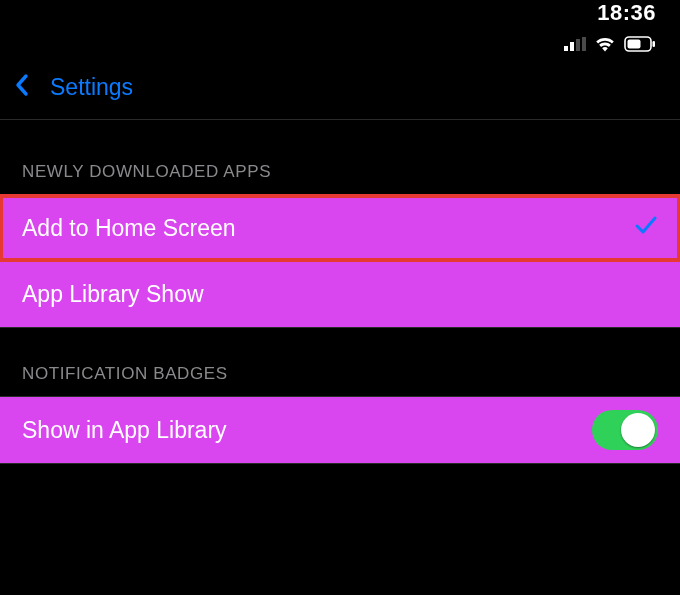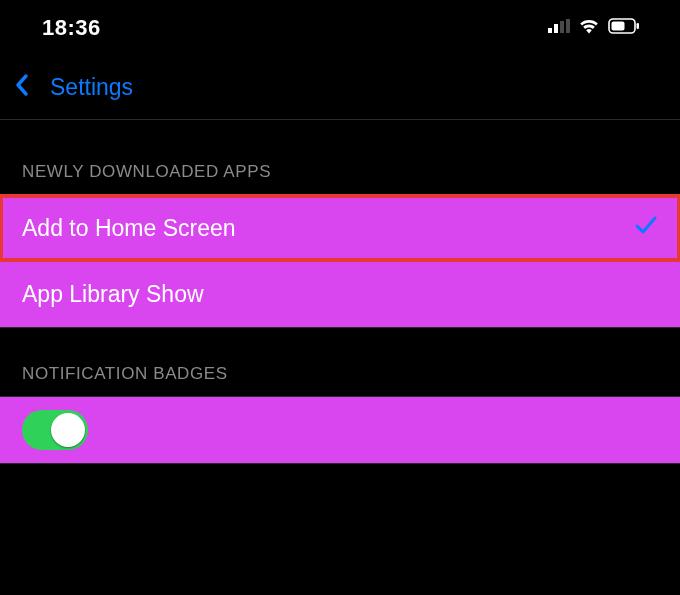--- a/index.html
+++ b/index.html
@@ -5,23 +5,24 @@
   * { margin: 0; padding: 0; box-sizing: border-box; }
   html, body { width: 680px; height: 595px; overflow: hidden; }
   body {
     background: #000;
     font-family: -apple-system, "Helvetica Neue", Arial, sans-serif;
     color: #fff;
   }
   .status-bar {
     height: 56px;
     display: flex;
-    align-items: center;
+    align-items: flex-end;
     justify-content: space-between;
-    padding: 0 40px 0 42px;
+    padding: 0 24px 0 42px;
+    flex-direction: column;
   }
   .status-time {
     font-size: 22px;
     font-weight: 600;
     letter-spacing: 0.5px;
   }
   .status-right {
     display: flex;
     align-items: center;
     gap: 8px;
@@ -160,17 +161,18 @@
   </div>
   <div class="row">
     <span>App Library Show</span>
   </div>
 </div>
 
 <div class="section-header tight">NOTIFICATION BADGES</div>
 
 <div class="row-group">
   <div class="row">
+    <span>Show in App Library</span>
     <span class="toggle">
       <span class="knob"></span>
     </span>
   </div>
 </div>
 
 </body></html>

